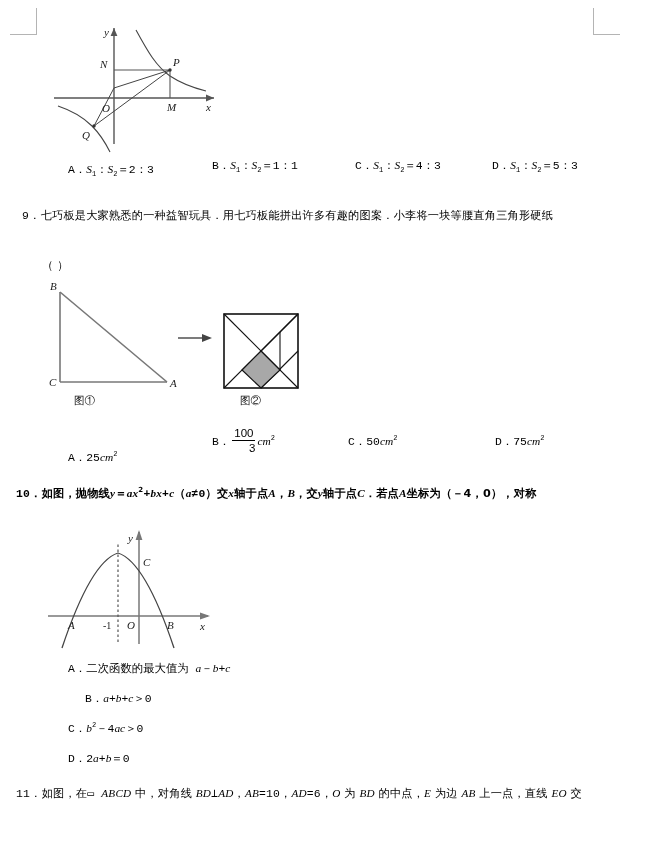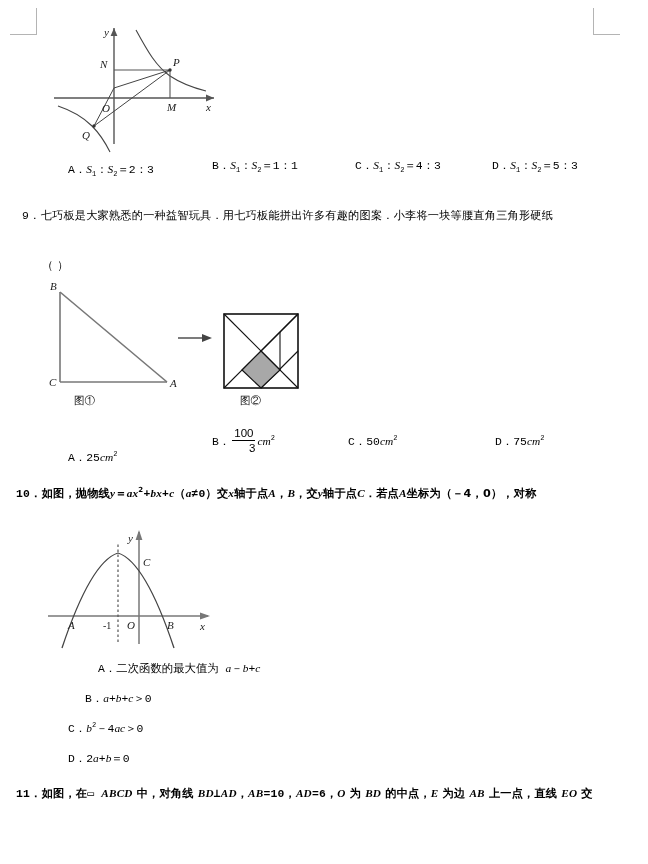--- a/index.html
+++ b/index.html
@@ -216,30 +216,30 @@
       <text class="lbl" x="86" y="20">y</text>
       <text class="lbl" x="158" y="108">x</text>
       <text class="lbl" x="101" y="44">C</text>
       <text class="lbl" x="26" y="107">A</text>
       <text class="lbl" x="125" y="107">B</text>
       <text class="lbl lbl-up mono" x="61" y="107" style="font-size:10px">-1</text>
       <text class="lbl" x="85" y="107">O</text>
     </svg>
   </div>
 
-  <div class="opt-row cn" style="left:68px; top:661px;margin-left:30px;">
+  <div class="opt-row cn" style="left:68px; top:661px;">
     <span class="opt-lbl">A．</span><span>二次函数的最大值为 </span><i class="v">a</i><span class="mono">－</span><i class="v">b</i><span class="mono">+</span><i class="v">c</i>
   </div>
   <div class="opt-row cn" style="left:85px; top:691px;">
     <span class="opt-lbl">B．</span><i class="v">a</i><span class="mono">+</span><i class="v">b</i><span class="mono">+</span><i class="v">c</i><span class="mono">＞0</span>
   </div>
   <div class="opt-row cn" style="left:68px; top:721px;">
     <span class="opt-lbl">C．</span><i class="v">b</i><sup class="sm">2</sup><span class="mono">－4</span><i class="v">ac</i><span class="mono">＞0</span>
   </div>
   <div class="opt-row cn" style="left:68px; top:751px;">
     <span class="opt-lbl">D．</span><span class="mono">2</span><i class="v">a</i><span class="mono">+</span><i class="v">b</i><span class="mono">＝0</span>
   </div>
 
-  <div class="qtext cn" style="left:16px; top:781px;font-weight:bold;">
+  <div class="qtext cn" style="left:16px; top:781px;">
     <span class="mono">11．</span><span>如图，在</span><span class="mono">▭ </span><i class="v">ABCD</i><span> 中，对角线 </span><i class="v">BD</i><span class="mono">⊥</span><i class="v">AD</i><span>，</span><i class="v">AB</i><span class="mono">=10</span><span>，</span><i class="v">AD</i><span class="mono">=6</span><span>，</span><i class="v">O</i><span> 为 </span><i class="v">BD</i><span> 的中点，</span><i class="v">E</i><span> 为边 </span><i class="v">AB</i><span> 上一点，直线 </span><i class="v">EO</i><span> 交</span>
   </div>
 
 </div>
 
 </body></html>

